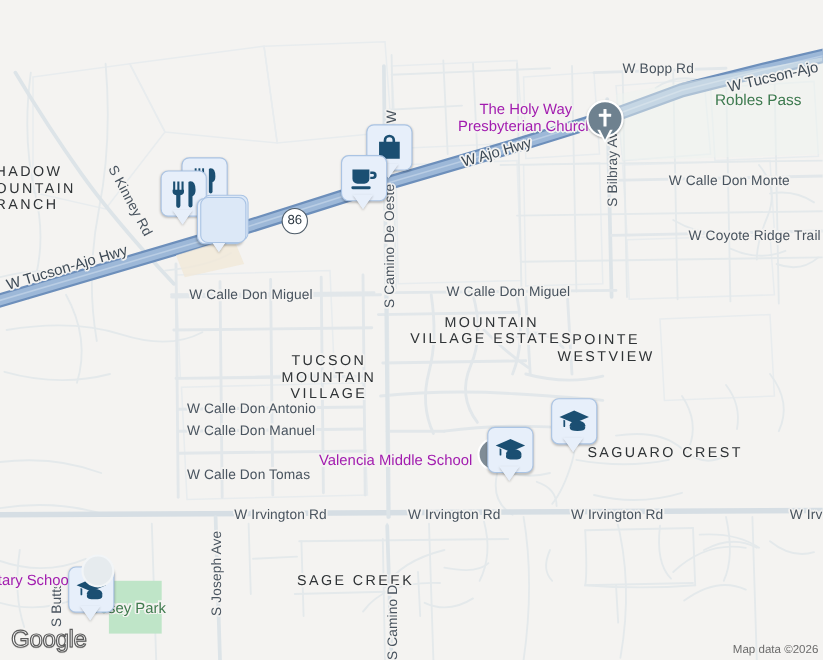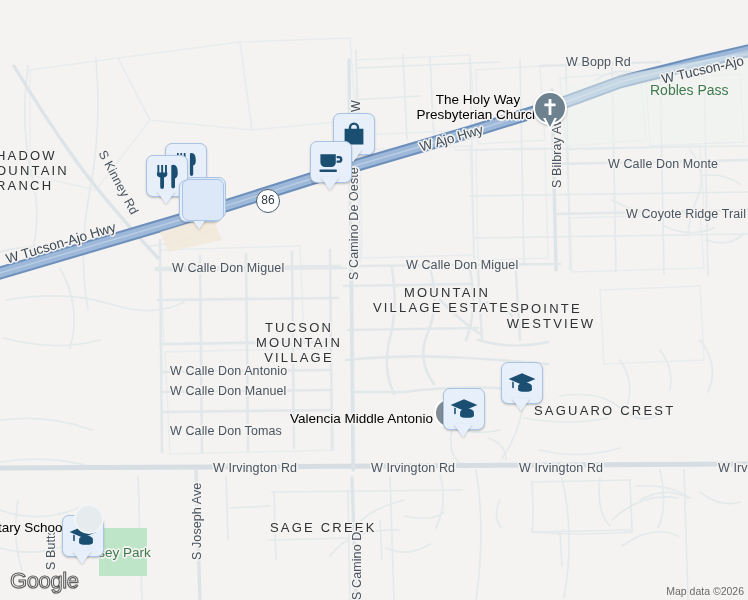--- a/index.html
+++ b/index.html
@@ -29,21 +29,21 @@
     pointer-events: none;
     text-shadow:
       -1.2px -1.2px 0 #f4f3f1, 1.2px -1.2px 0 #f4f3f1,
       -1.2px  1.2px 0 #f4f3f1, 1.2px  1.2px 0 #f4f3f1,
       -1.6px 0 0 #f4f3f1, 1.6px 0 0 #f4f3f1,
        0 -1.6px 0 #f4f3f1, 0 1.6px 0 #f4f3f1;
   }
   .lbl-street { font-size: 12.5px; color: #49545f; letter-spacing: 0.1px; }
   .lbl-hwy    { font-size: 13.5px; color: #3d4a56; font-weight: 400; }
   .lbl-hood   { font-size: 13px; color: #2f3336; letter-spacing: 2.2px; text-align: center; }
-  .lbl-poi    { font-size: 13.5px; color: #000000; }
+  .lbl-poi    { font-size: 13.5px; color: #a21caf; }
   .lbl-park   { font-size: 13.5px; color: #3f7a4d; }
   .lbl-green  { font-size: 14px; color: #3c7a4f; }
   .lbl-rot-90 { transform: rotate(-90deg); transform-origin: left top; }
 
   
   .marker {
     position: absolute;
     width: 42px; height: 50px;
     pointer-events: auto;
     cursor: pointer;
@@ -395,21 +395,21 @@
   <div class="lbl lbl-hood" style="left:244px; top:320px; width:110px;">
     <div>TUCSON</div>
     <div>MOUNTAIN</div>
     <div>VILLAGE</div>
   </div>
 
   <div class="lbl lbl-street" style="left:170px; top:364px;">W Calle Don Antonio</div>
   <div class="lbl lbl-street" style="left:170px; top:384px;">W Calle Don Manuel</div>
   <div class="lbl lbl-street" style="left:170px; top:404px;margin-top:20px;">W Calle Don Tomas</div>
 
-  <div class="lbl lbl-poi" style="left:290px; top:411px;">Valencia Middle Antonio</div>
+  <div class="lbl lbl-poi" style="left:290px; top:411px;">Valencia Middle School</div>
 
   <div class="lbl lbl-hood" style="left:534px; top:403px;">SAGUARO CREST</div>
 
   <div class="lbl lbl-poi" style="left:402px; top:92px; text-align:center; width:152px;">
     <div>The Holy Way</div>
     <div>Presbyterian Church</div>
   </div>
 
   <div class="lbl lbl-green" style="left:650px; top:82px;">Robles Pass</div>
 

